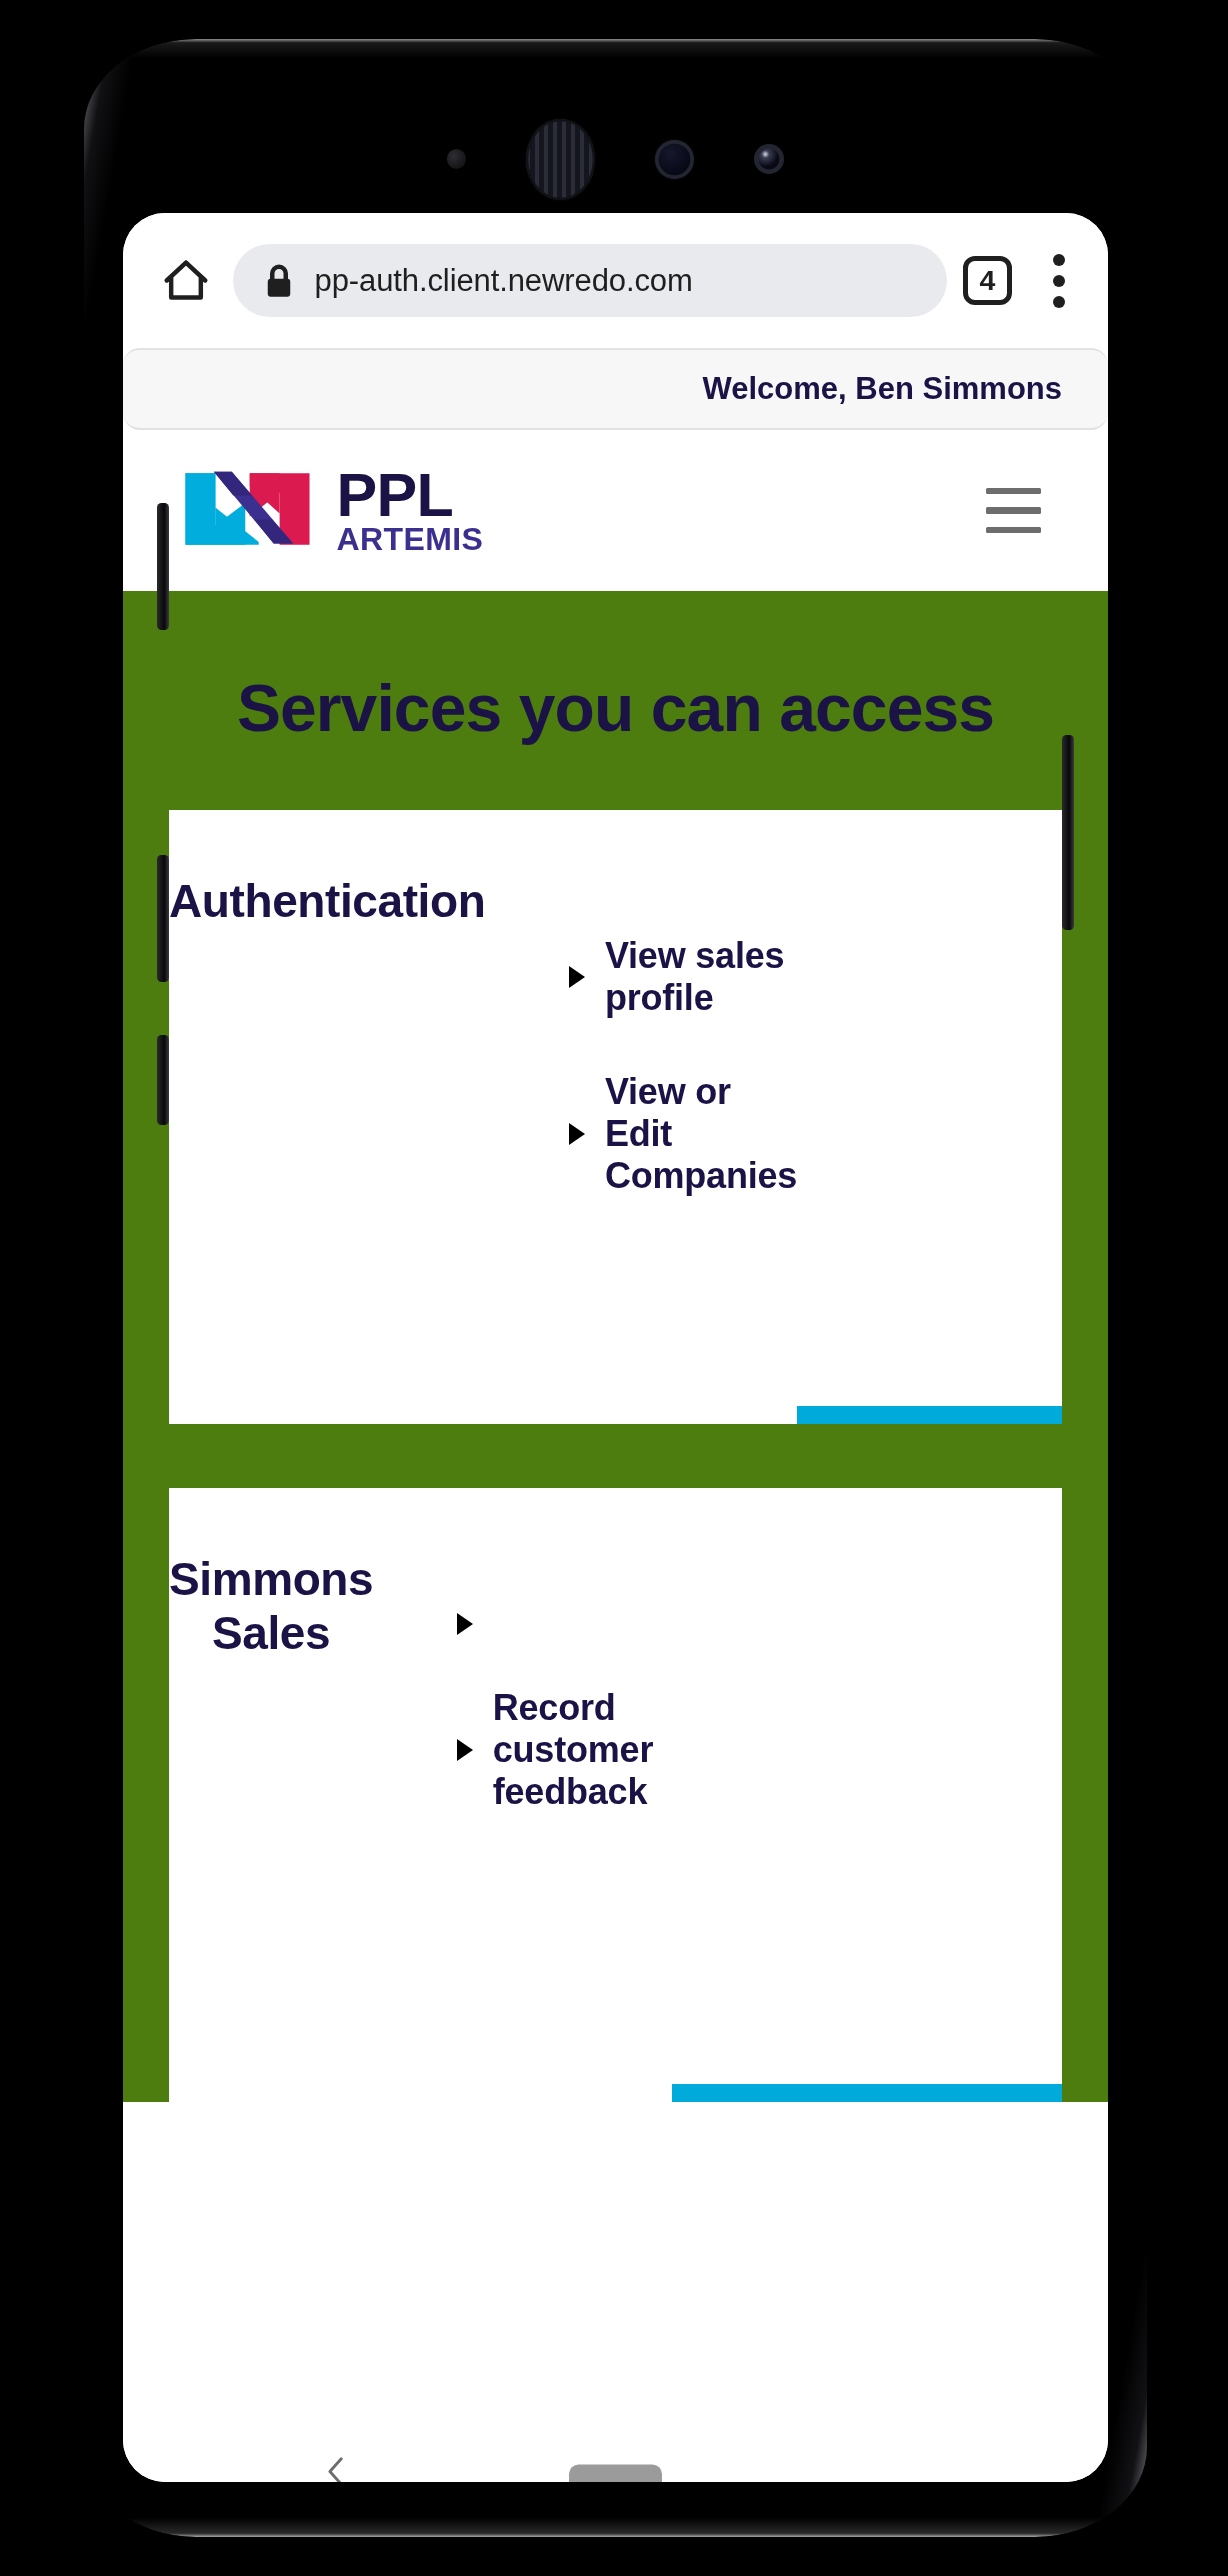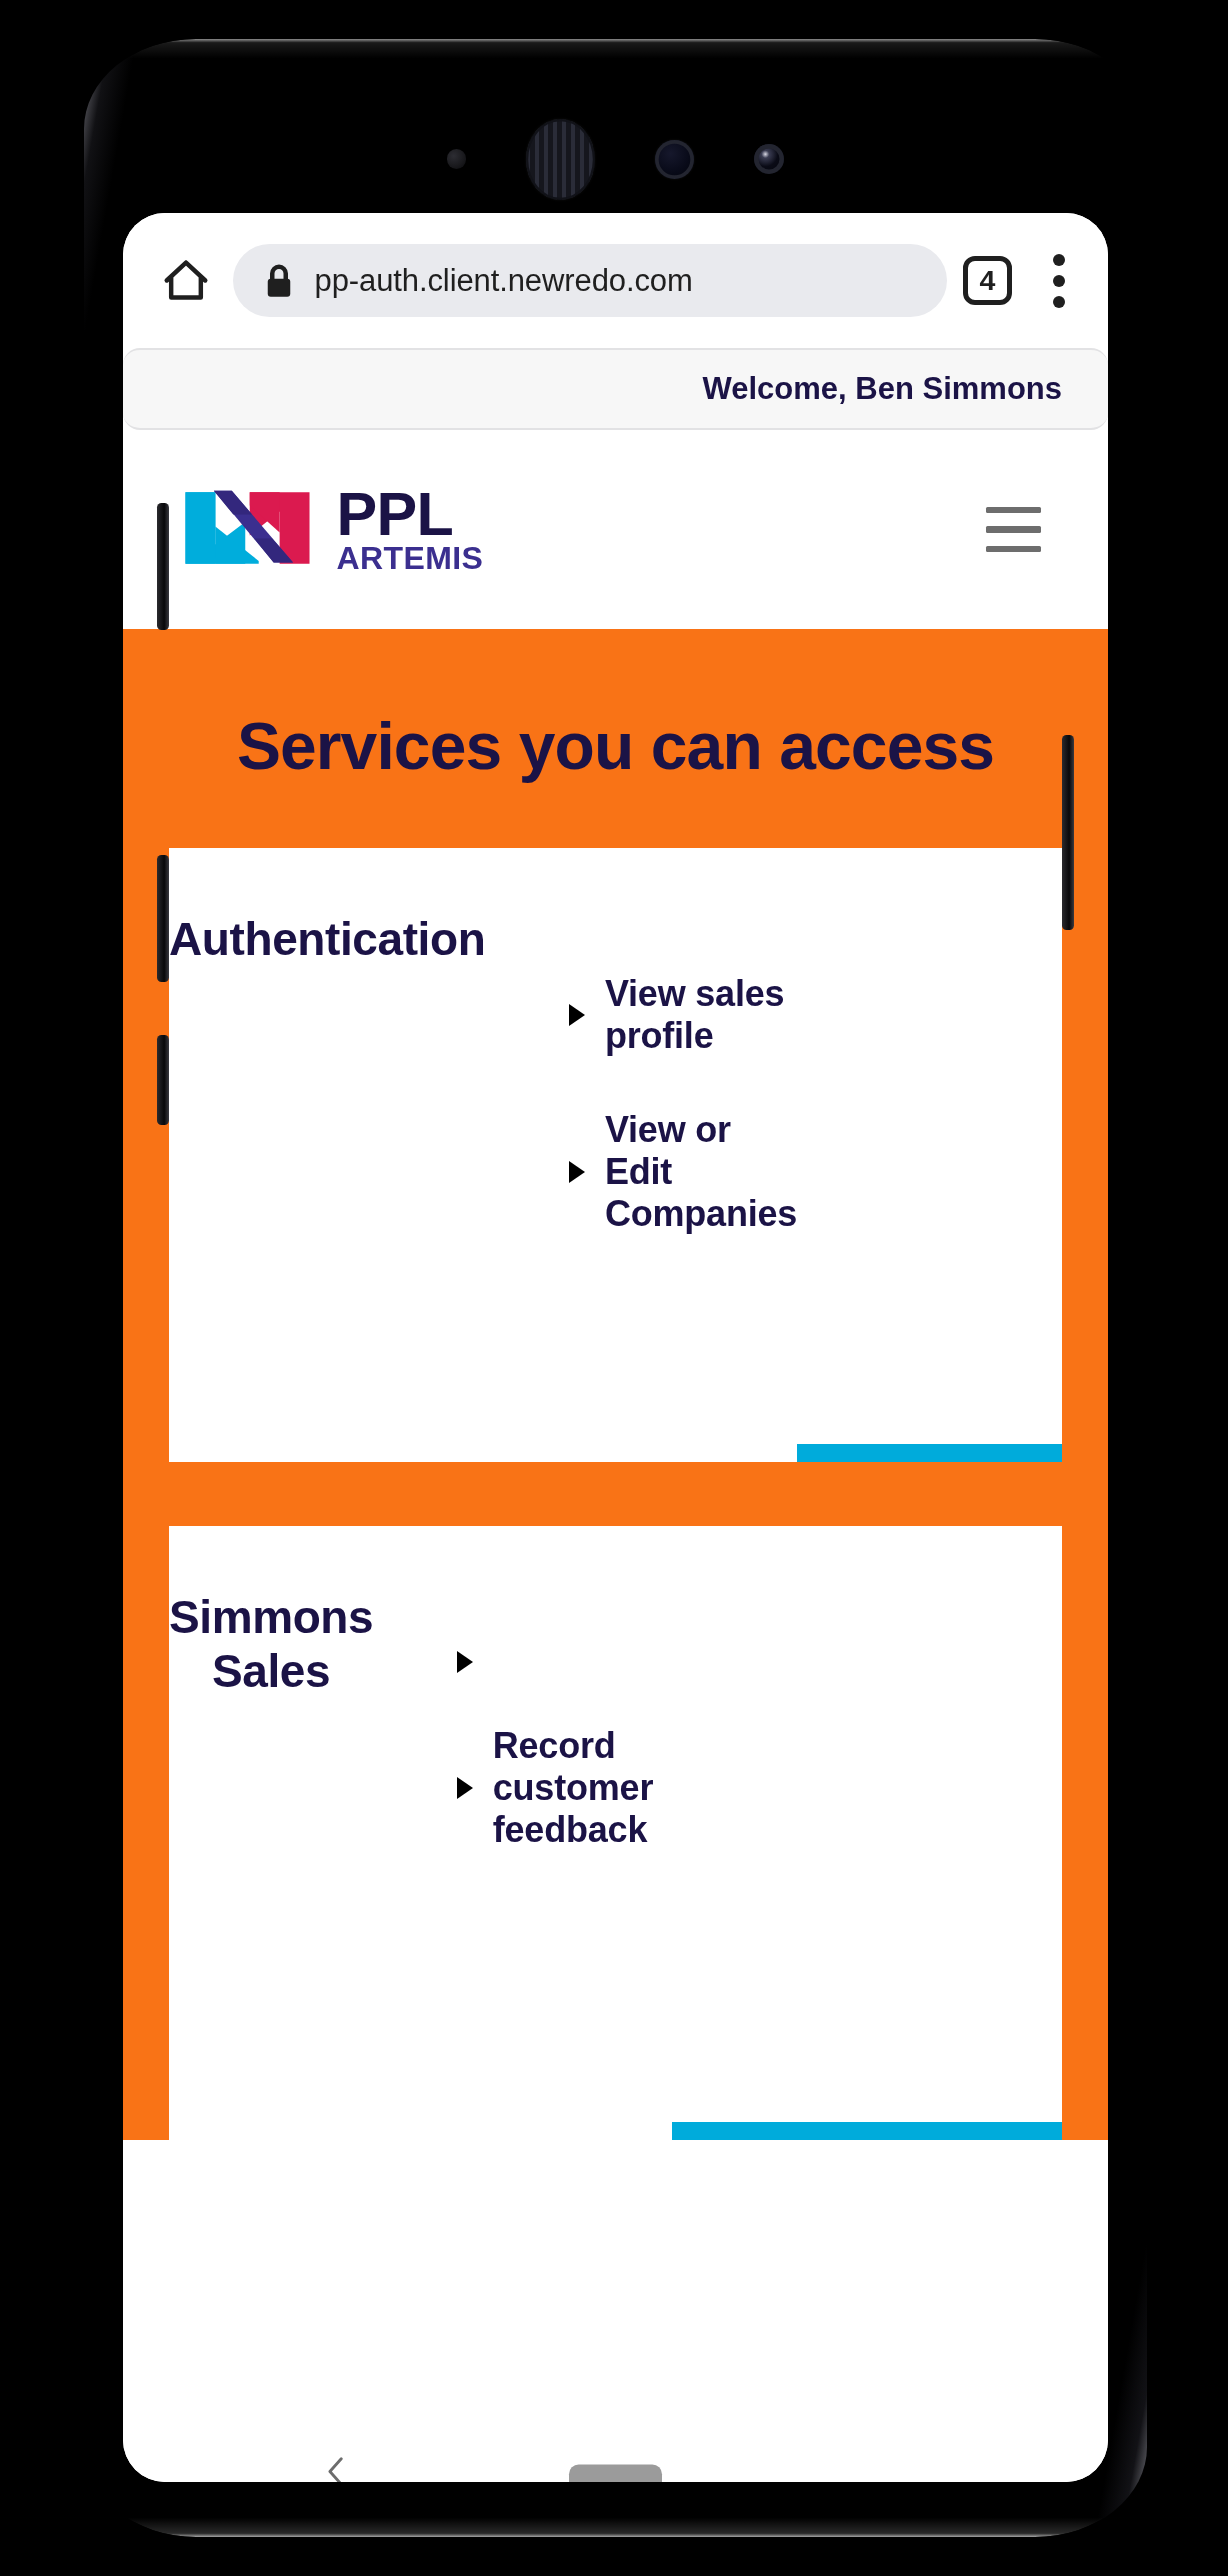--- a/index.html
+++ b/index.html
@@ -175,21 +175,21 @@
     border-radius: 17px;
   }
   #welcome-text {
     font-size: 31px;
     font-weight: bold;
     color: #1b1346;
   }
 
   
   #site-header {
-    height: 199px;
+    height: 161px;
     background: #ffffff;
     display: flex;
     align-items: center;
     justify-content: space-between;
     padding: 0 54px 0 58px;
   }
   #brand-logo {
     display: flex;
     align-items: center;
     gap: 22.5px;
@@ -218,21 +218,21 @@
     display: flex; flex-direction: column;
     align-items: center; justify-content: center; gap: 12.7px;
   }
   #hamburger-button i {
     display: block; width: 55px; height: 6.7px;
     background: #6d6d6d; border-radius: 1.5px;
   }
 
   
   #page-body {
-    background: #f97316;
+    background: #4d7c0f;
     padding: 0 0 0 0;
     min-height: 7.5px;
   }
   #page-title {
     text-align: center;
     font-size: 66px;
     font-weight: bold;
     color: #1b1346;
     padding: 79px 30px 0;
     letter-spacing: -0.9px;

